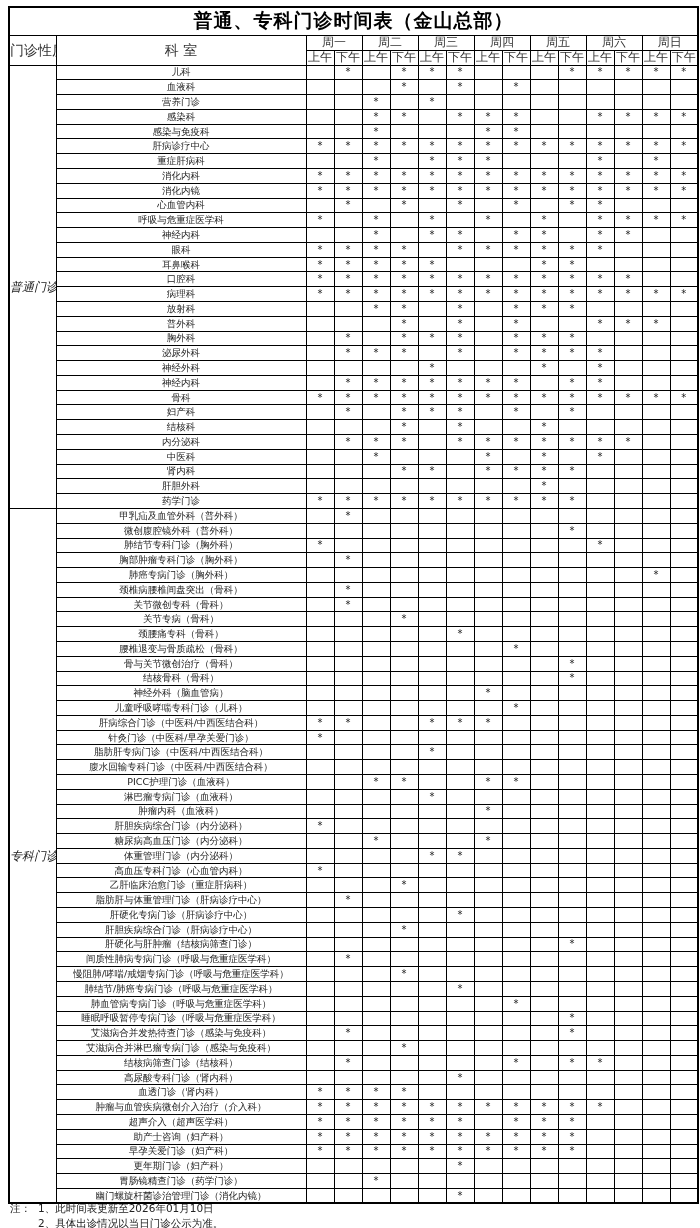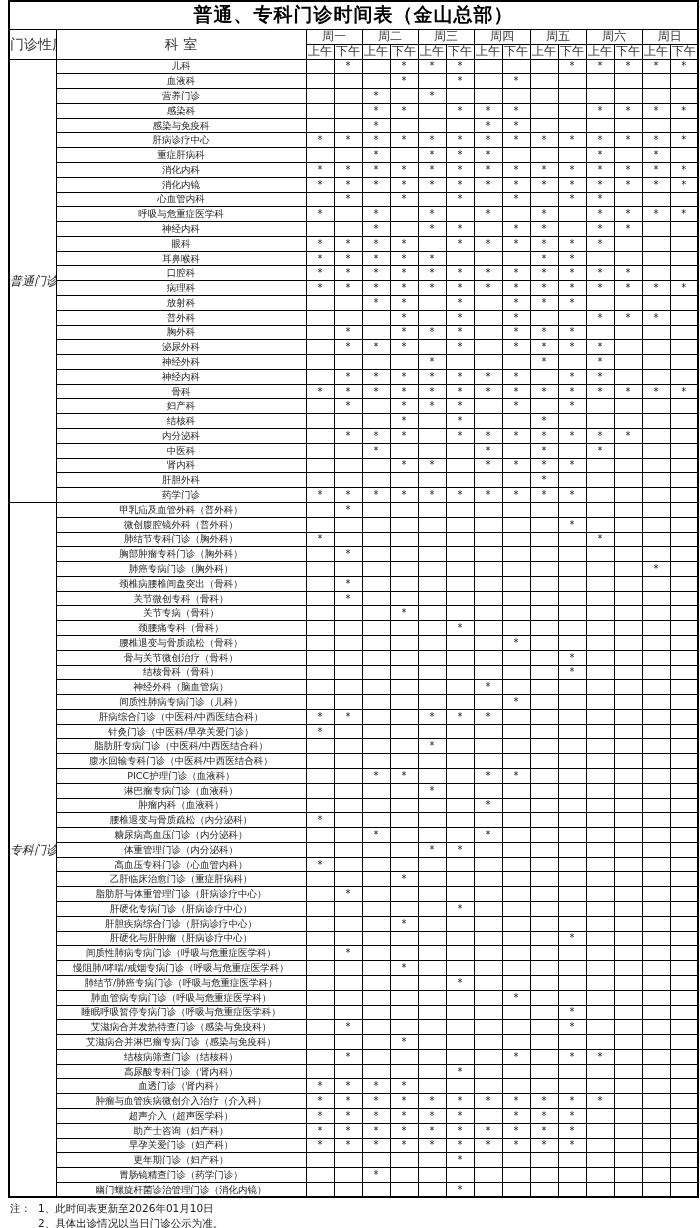--- a/index.html
+++ b/index.html
@@ -1,21 +1,21 @@
 <!DOCTYPE html>
 <html><head>
 <meta charset="utf-8">
 <style>
   html, body { margin: 0; padding: 0; background: #ffffff; }
   body {
     width: 700px; height: 1228px; position: relative; overflow: hidden;
     font-family: "DejaVu Sans", "Liberation Sans", sans-serif; color: #111;
   }
   #schedule-table {
-    position: absolute; left: 8px; top: 0; width: 689px;
+    position: absolute; left: 8px; top: 6px; width: 689px;
     border-collapse: collapse; table-layout: fixed;
     border: 2px solid #000;
   }
   #schedule-table td, #schedule-table th {
     border: 1px solid #000; padding: 0; text-align: center;
     vertical-align: middle; overflow: hidden; white-space: nowrap;
     font-weight: normal;
   }
   .title-row { height: 28px; }
   .title-cell {
@@ -818,21 +818,21 @@
         <td class="slot">*</td>
         <td class="slot"></td>
         <td class="slot"></td>
         <td class="slot"></td>
         <td class="slot"></td>
         <td class="slot"></td>
         <td class="slot"></td>
         <td class="slot"></td>
       </tr>
       <tr class="data-row">
-        <td class="dept">间质性肺病专病门诊（儿科）</td>
+        <td class="dept">儿童呼吸哮喘专科门诊（儿科）</td>
         <td class="slot"></td>
         <td class="slot"></td>
         <td class="slot"></td>
         <td class="slot"></td>
         <td class="slot"></td>
         <td class="slot"></td>
         <td class="slot"></td>
         <td class="slot">*</td>
         <td class="slot"></td>
         <td class="slot"></td>
@@ -954,21 +954,21 @@
         <td class="slot">*</td>
         <td class="slot"></td>
         <td class="slot"></td>
         <td class="slot"></td>
         <td class="slot"></td>
         <td class="slot"></td>
         <td class="slot"></td>
         <td class="slot"></td>
       </tr>
       <tr class="data-row">
-        <td class="dept">腰椎退变与骨质疏松（内分泌科）</td>
+        <td class="dept">肝胆疾病综合门诊（内分泌科）</td>
         <td class="slot">*</td>
         <td class="slot"></td>
         <td class="slot"></td>
         <td class="slot"></td>
         <td class="slot"></td>
         <td class="slot"></td>
         <td class="slot"></td>
         <td class="slot"></td>
         <td class="slot"></td>
         <td class="slot"></td>
@@ -1090,21 +1090,21 @@
         <td class="slot"></td>
         <td class="slot"></td>
         <td class="slot"></td>
         <td class="slot"></td>
         <td class="slot"></td>
         <td class="slot"></td>
         <td class="slot"></td>
         <td class="slot"></td>
       </tr>
       <tr class="data-row">
-        <td class="dept">肝硬化与肝肿瘤（肝病诊疗中心）</td>
+        <td class="dept">肝硬化与肝肿瘤（结核病筛查门诊）</td>
         <td class="slot"></td>
         <td class="slot"></td>
         <td class="slot"></td>
         <td class="slot"></td>
         <td class="slot"></td>
         <td class="slot"></td>
         <td class="slot"></td>
         <td class="slot"></td>
         <td class="slot"></td>
         <td class="slot">*</td>

